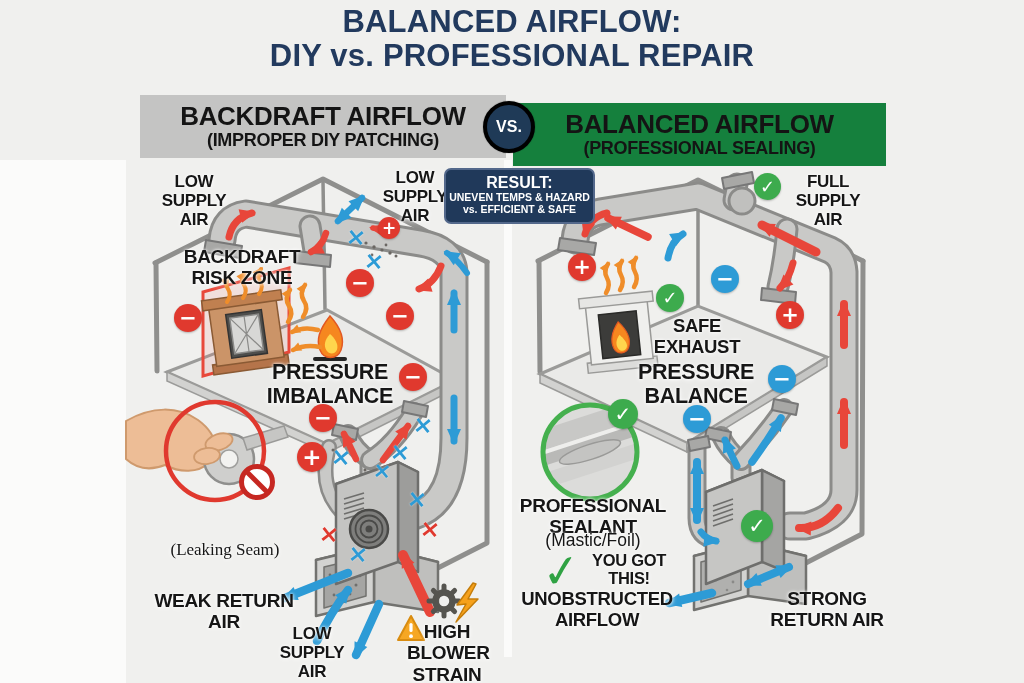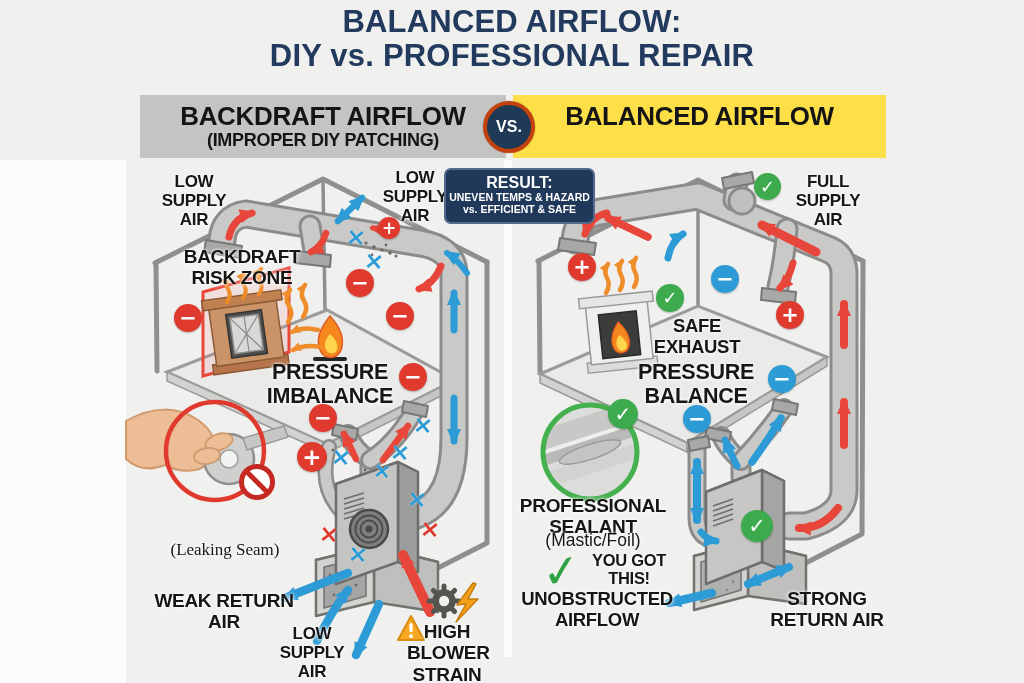--- a/index.html
+++ b/index.html
@@ -5,23 +5,23 @@
   html,body{margin:0;padding:0;background:#dcdcda;}
   .stage{position:relative;width:1024px;height:683px;background:#f0f0ee;overflow:hidden;
          font-family:"Liberation Sans",sans-serif;-webkit-font-smoothing:antialiased;}
   .strip{position:absolute;background:#fbfbfa;}
   .title{position:absolute;top:5px;left:0;width:100%;text-align:center;
          color:#223a5e;font-weight:800;font-size:31px;line-height:34px;letter-spacing:.2px;}
   .hdr{position:absolute;top:95px;height:63px;text-align:center;color:#141414;}
   .hdr .h1{font-size:26px;font-weight:800;line-height:28px;margin-top:7px;letter-spacing:-.3px;}
   .hdr .h2{font-size:18px;font-weight:700;line-height:20px;letter-spacing:-.3px;}
   .hdr-left{left:140px;width:366px;background:#c4c4c3;}
-  .hdr-right{left:513px;width:373px;background:#fde047;}
+  .hdr-right{left:513px;width:373px;background:#15803d;margin-top:8px;}
   .vs{position:absolute;left:483px;top:101px;width:44px;height:44px;border-radius:50%;
-      background:#1f3a57;border:4px solid #c2410c;color:#fff;font-weight:800;font-size:16px;
+      background:#1f3a57;border:4px solid #000000;color:#fff;font-weight:800;font-size:16px;
       display:flex;align-items:center;justify-content:center;z-index:6;box-shadow:0 0 0 1px rgba(0,0,0,.08);}
   .badge{position:absolute;left:444px;top:168px;width:147px;height:52px;background:#20395a;
          border:2px solid #53688b;border-radius:7px;color:#fff;text-align:center;z-index:5;}
   .badge .b1{font-size:16px;font-weight:800;margin-top:4px;line-height:17px;}
   .badge .b2{font-size:10.5px;font-weight:700;line-height:12px;}
   .lbl{position:absolute;font-weight:800;color:#161616;text-align:center;line-height:1.12;
        letter-spacing:-.3px;z-index:4;text-shadow:0 0 3px #fff,0 1px 5px rgba(255,255,255,.85);}
   .note{font-weight:500;letter-spacing:0;}
   .sym{position:absolute;border-radius:50%;display:flex;align-items:center;justify-content:center;
        color:#fff;font-weight:800;font-family:"DejaVu Sans",sans-serif;z-index:4;
@@ -329,20 +329,21 @@
     <div>BALANCED AIRFLOW:</div>
     <div>DIY vs. PROFESSIONAL REPAIR</div>
   </div>
 
   <div class="hdr hdr-left">
     <div class="h1">BACKDRAFT AIRFLOW</div>
     <div class="h2">(IMPROPER DIY PATCHING)</div>
   </div>
   <div class="hdr hdr-right">
     <div class="h1">BALANCED AIRFLOW</div>
+    <div class="h2">(PROFESSIONAL SEALING)</div>
   </div>
   <div class="vs">VS.</div>
 
   <div class="badge">
     <div class="b1">RESULT:</div>
     <div class="b2">UNEVEN TEMPS &amp; HAZARD</div>
     <div class="b2">vs. EFFICIENT &amp; SAFE</div>
   </div>
 
   <div class="lbl" style="left:152px;top:172px;width:84px;font-size:17px;">LOW SUPPLY AIR</div>

